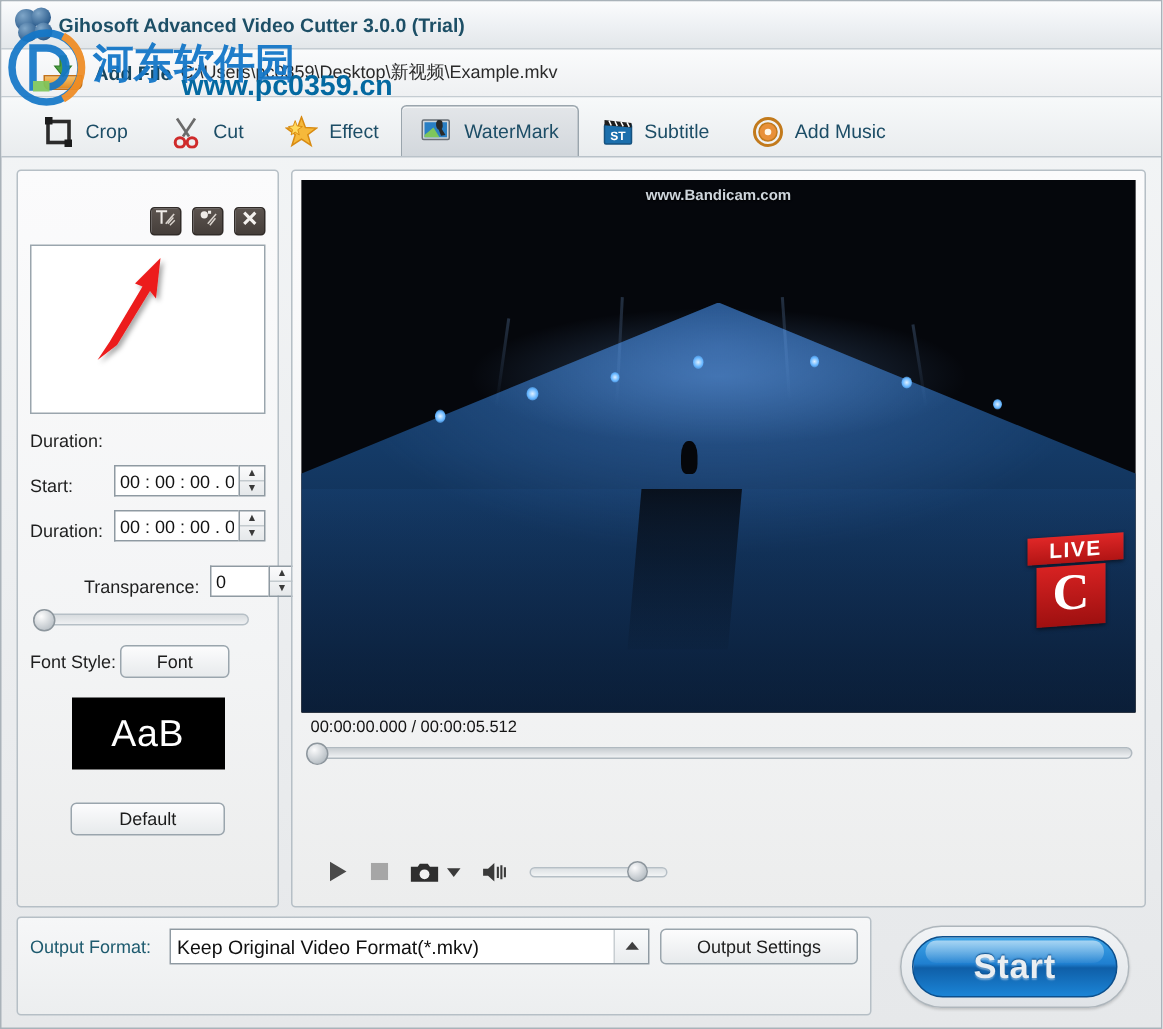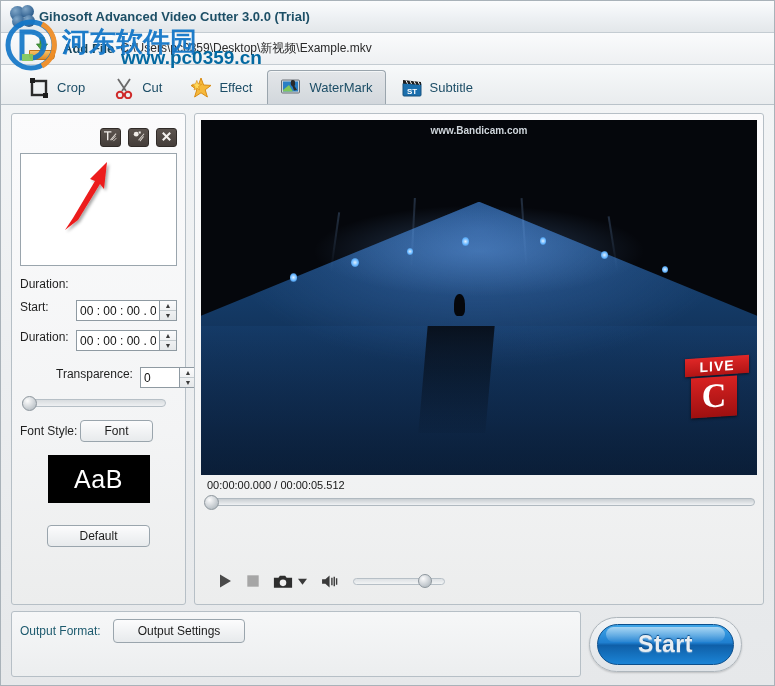--- a/index.html
+++ b/index.html
@@ -109,40 +109,40 @@
     min-height:0;
   }
   .panel {
     background:linear-gradient(180deg,#fbfbfc 0%,#f3f4f5 65%,#eceded 100%);
     border:1px solid #b6bfc6;
     border-radius:3px;
   }
 
   
   .left-panel {
-    width:175px; flex:0 0 175px; padding:14px 8px 8px 8px;
+    width:175px; flex:0 0 175px; padding:24px 8px 8px 8px;
     display:flex; flex-direction:column;
   }
   .wm-toolbar { display:flex; justify-content:flex-end; gap:7px; height:20px; }
   .wm-btn {
     width:21px; height:19px; border-radius:3px;
     background:linear-gradient(180deg,#5c544f,#453e3a);
     border:1px solid #302b28;
     display:flex; align-items:center; justify-content:center;
     cursor:pointer; color:#fff;
   }
   .wm-list {
     margin-top:5px; height:113px;
     background:#fff; border:1px solid #9aa5ad;
     position:relative; overflow:hidden;
   }
   .red-arrow { position:absolute; left:36px; top:4px; }
 
   .field-label { font-size:12px; color:#1f1f1f; }
-  .row { display:flex; align-items:flex-start; margin-top:9px; }
+  .row { display:flex; align-items:flex-end; margin-top:9px; }
   .row .field-label { width:56px; flex:0 0 auto; }
   .spin-wrap { display:flex; align-items:stretch; }
   .time-input {
     width:83px; height:21px;
     border:1px solid #8f9aa2; border-right:none;
     background:#fff; font-size:12px;
     font-family:"Liberation Sans", sans-serif;
     padding:0 3px; color:#111; outline:none;
   }
   .spin {
@@ -319,21 +319,21 @@
     font-family:"Liberation Sans", sans-serif; min-width:0; background:transparent;
   }
   .combo .drop {
     width:23px; height:100%; border-left:1px solid #c8ced2;
     display:flex; align-items:center; justify-content:center; cursor:pointer;
     background:linear-gradient(180deg,#fafbfc,#e9ecee);
   }
   .out-settings-btn { width:132px; height:24px; flex:0 0 132px; }
   .folder-icons { display:flex; align-items:center; gap:6px; padding:0 6px; }
   .start-wrap {
-    flex:0 0 175px; display:flex; align-items:center; justify-content:flex-start;
+    flex:0 0 175px; display:flex; align-items:center; justify-content:center;
   }
   .start-btn {
     width:153px; height:55px; border-radius:28px; cursor:pointer;
     background:linear-gradient(180deg,#f2f4f6,#dfe3e7);
     border:1px solid #aeb6bc;
     display:flex; align-items:center; justify-content:center;
     box-shadow:0 1px 2px rgba(0,0,0,0.18);
   }
   .start-inner {
     width:137px; height:41px; border-radius:21px;
@@ -448,20 +448,30 @@
         <svg viewBox="0 0 22 22" width="22" height="22">
           <rect x="2" y="6" width="18" height="13" rx="1" fill="#1b6fad" stroke="#16527f" stroke-width="1"></rect>
           <path d="M2 3 L20 5 L20 8 L2 6.5 Z" fill="#1d1d1d"></path>
           <path d="M5 3.4 L6.5 6.7 M9 3.8 L10.5 7 M13 4.2 L14.5 7.3 M17 4.6 L18.5 7.6" stroke="#fff" stroke-width="1"></path>
           <text x="11" y="16.5" font-family="Liberation Sans, sans-serif" font-size="8" font-weight="bold" fill="#ffffff" text-anchor="middle">ST</text>
         </svg>
       </span>
       <span>Subtitle</span>
     </div>
 
+    <div class="tab">
+      <span class="tab-ico">
+        <svg viewBox="0 0 22 22" width="22" height="22">
+          <circle cx="11" cy="11" r="9" fill="#f0f2f4" stroke="#c27a1c" stroke-width="2"></circle>
+          <circle cx="11" cy="11" r="6" fill="#e8903a" stroke="#c27a1c" stroke-width="1"></circle>
+          <circle cx="11" cy="11" r="2.2" fill="#fff6e8"></circle>
+        </svg>
+      </span>
+      <span>Add Music</span>
+    </div>
   </div>
 
   <div class="content">
 
     <div class="panel left-panel">
 
       <div class="wm-toolbar">
         <div class="wm-btn">
           <span>
             <svg viewBox="0 0 16 14" width="15" height="13">
@@ -620,20 +630,28 @@
         </span>
       </div>
     </div>
   </div>
 
   <div class="bottom">
     <div class="out-box">
 
       <div class="out-row">
         <span class="out-label">Output Format:</span>
+        <span class="combo">
+          <input type="text" value="Keep Original Video Format(*.mkv)" style="">
+          <span class="drop">
+            <svg viewBox="0 0 12 9" width="11" height="8">
+              <path d="M1 7 L6 1 L11 7 Z" fill="#3f3f3f"></path>
+            </svg>
+          </span>
+        </span>
         <button class="btn3d out-settings-btn">Output Settings</button>
       </div>
 
     </div>
 
     <div class="start-wrap">
       <div class="start-btn">
         <div class="start-inner">
           <span class="start-text">Start</span>
         </div>

